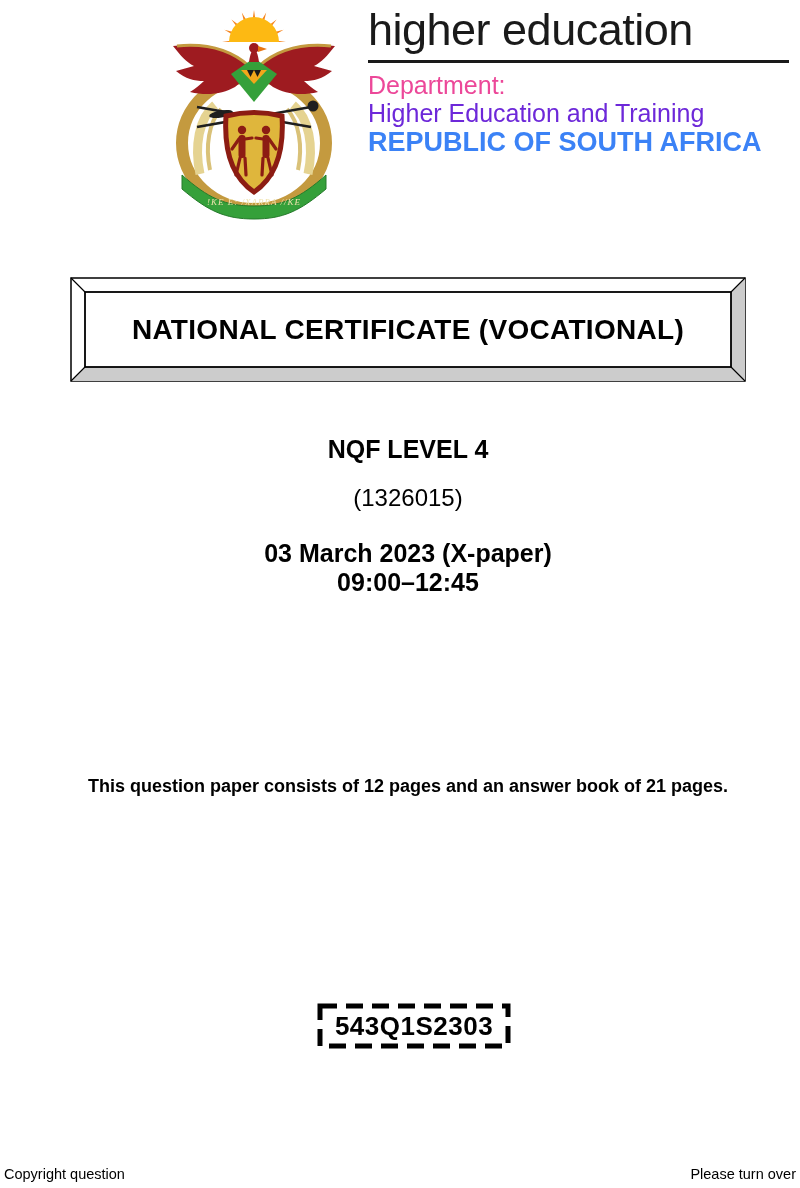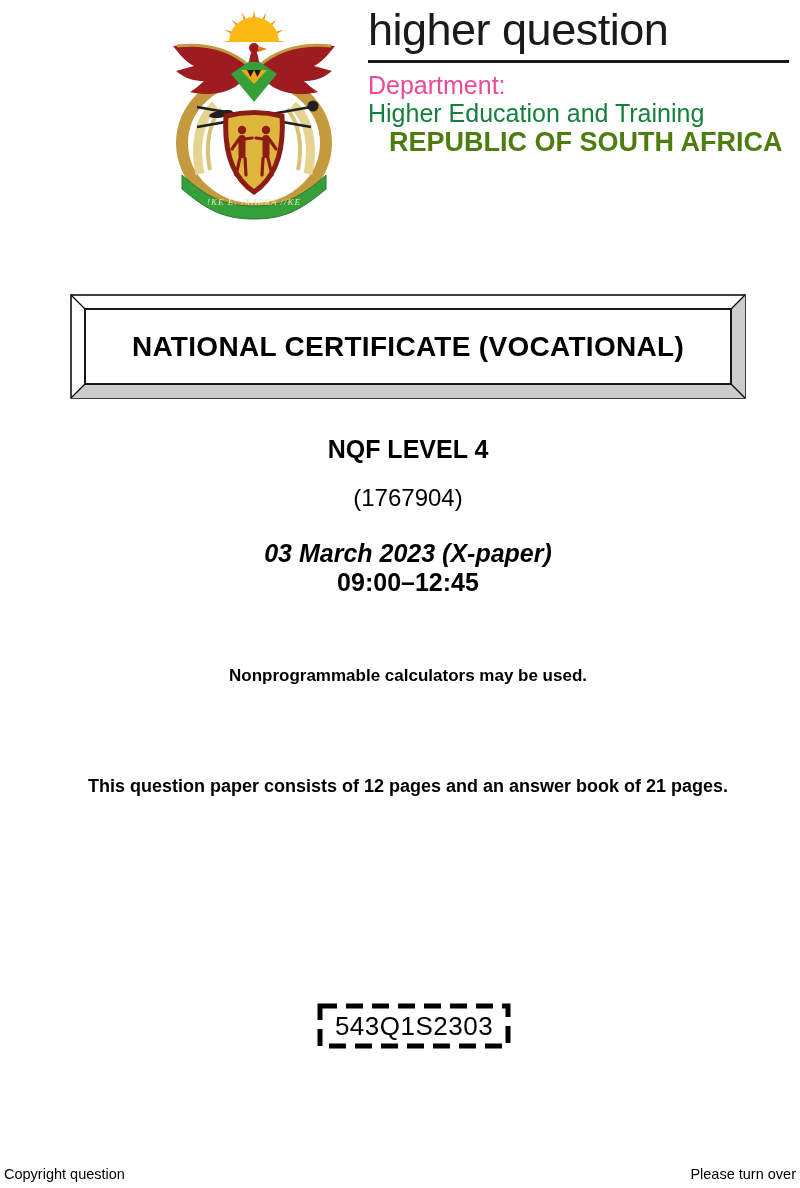--- a/index.html
+++ b/index.html
@@ -38,28 +38,28 @@
     color: #1a1a1a;
     white-space: nowrap;
   }
   .wm-rule {
     width: 421px;
     height: 3px;
     background: #1a1a1a;
     margin-top: 6px;
   }
   .dept-label { font-size: 25px; line-height: 28px; margin-top: 8px; color: #ec4899; }
-  .dept-name  { font-size: 25px; line-height: 28px; color: #15803d; white-space: nowrap; }
-  .country    { font-size: 27px; line-height: 30px; font-weight: bold; color: #4d7c0f; white-space: nowrap; margin-left: 21px; }
+  .dept-name  { font-size: 25px; line-height: 28px; color: #6d28d9; white-space: nowrap; }
+  .country    { font-size: 27px; line-height: 30px; font-weight: bold; color: #3b82f6; white-space: nowrap; }
 
   
   .bevel-box {
     position: absolute;
     left: 70px;
-    top: 294px;
+    top: 277px;
     width: 676px;
     height: 105px;
   }
   .bevel-box svg { position: absolute; left: 0; top: 0; }
   .bevel-title {
     position: absolute;
     left: 15px;
     top: 15px;
     width: 646px;
     height: 75px;
@@ -76,32 +76,33 @@
   .center-line {
     position: absolute;
     left: 60px;
     width: 696px;
     text-align: center;
     white-space: nowrap;
   }
   .subject   { top: 402px; font-size: 28px; font-weight: bold; }
   .level     { top: 435px; font-size: 25px; font-weight: bold; }
   .code      { top: 484px; font-size: 24px; font-weight: normal; }
-  .date      { top: 539px; font-size: 25px; font-weight: bold; font-style: italic; }
+  .date      { top: 539px; font-size: 25px; font-weight: bold; }
   .time      { top: 568px; font-size: 25px; font-weight: bold; }
   .calc-note { top: 666px; font-size: 17px; font-weight: bold; }
   .pages-note{ top: 776px; font-size: 18px; font-weight: bold; }
 
   
   .code-box {
     position: absolute;
     left: 317px;
     top: 1003px;
     width: 194px;
     height: 46px;
+    font-weight: bold;
   }
   .code-box svg { position: absolute; left: 0; top: 0; }
   .code-box .code-text {
     position: absolute;
     left: 0; top: 0;
     width: 100%; height: 100%;
     display: flex;
     align-items: center;
     justify-content: center;
     font-size: 26px;
@@ -192,43 +193,42 @@
       <path d="M95,38 L104,41 L95,44 Z" fill="#E87511"></path>
     </g>
 
     <g>
       <polygon points="59,34 77.3,31.3 61.4,21.8 79.4,26.2 68.4,11.4 83.2,22.4 78.8,4.4 88.3,20.3 91,2 93.7,20.3 103.2,4.4 98.8,22.4 113.6,11.4 102.6,26.2 120.6,21.8 104.7,31.3 123,34" fill="#F6861F"></polygon>
       <path d="M66,34 A25,25 0 0 1 116,34 Z" fill="#FDB913"></path>
     </g>
   </svg>
 
   <div class="wordmark">
-    <div class="wm-line">higher question</div>
+    <div class="wm-line">higher education</div>
     <div class="wm-rule"></div>
     <div class="dept-label">Department:</div>
     <div class="dept-name">Higher Education and Training</div>
     <div class="country">REPUBLIC OF SOUTH AFRICA</div>
   </div>
 
   <div class="bevel-box">
     <svg width="676" height="105" viewBox="0 0 676 105" aria-hidden="true">
       <rect x="1" y="1" width="674" height="103" fill="#ffffff" stroke="#000000" stroke-width="1.5"></rect>
       <polygon points="1,104 15,90 661,90 675,104" fill="#cccccc"></polygon>
       <polygon points="675,1 661,15 661,90 675,104" fill="#cccccc"></polygon>
       <path d="M1,1 L15,15 M675,1 L661,15 M1,104 L15,90 M675,104 L661,90" stroke="#000000" stroke-width="1.2"></path>
       <rect x="15" y="15" width="646" height="75" fill="#ffffff" stroke="#000000" stroke-width="1.8"></rect>
     </svg>
     <div class="bevel-title">NATIONAL CERTIFICATE (VOCATIONAL)</div>
   </div>
 
   <div class="center-line level">NQF LEVEL 4</div>
-  <div class="center-line code">(1767904)</div>
+  <div class="center-line code">(1326015)</div>
   <div class="center-line date">03 March 2023 (X-paper)</div>
   <div class="center-line time">09:00–12:45</div>
-  <div class="center-line calc-note">Nonprogrammable calculators may be used.</div>
   <div class="center-line pages-note">This question paper consists of 12 pages and an answer book of 21 pages.</div>
 
   <div class="code-box">
     <svg width="194" height="46" viewBox="0 0 194 46" aria-hidden="true">
       <rect x="3" y="3" width="188" height="40" fill="none" stroke="#000000" stroke-width="5" stroke-dasharray="17 9"></rect>
     </svg>
     <div class="code-text">543Q1S2303</div>
   </div>
 
   <div class="footer-left">Copyright question</div>

